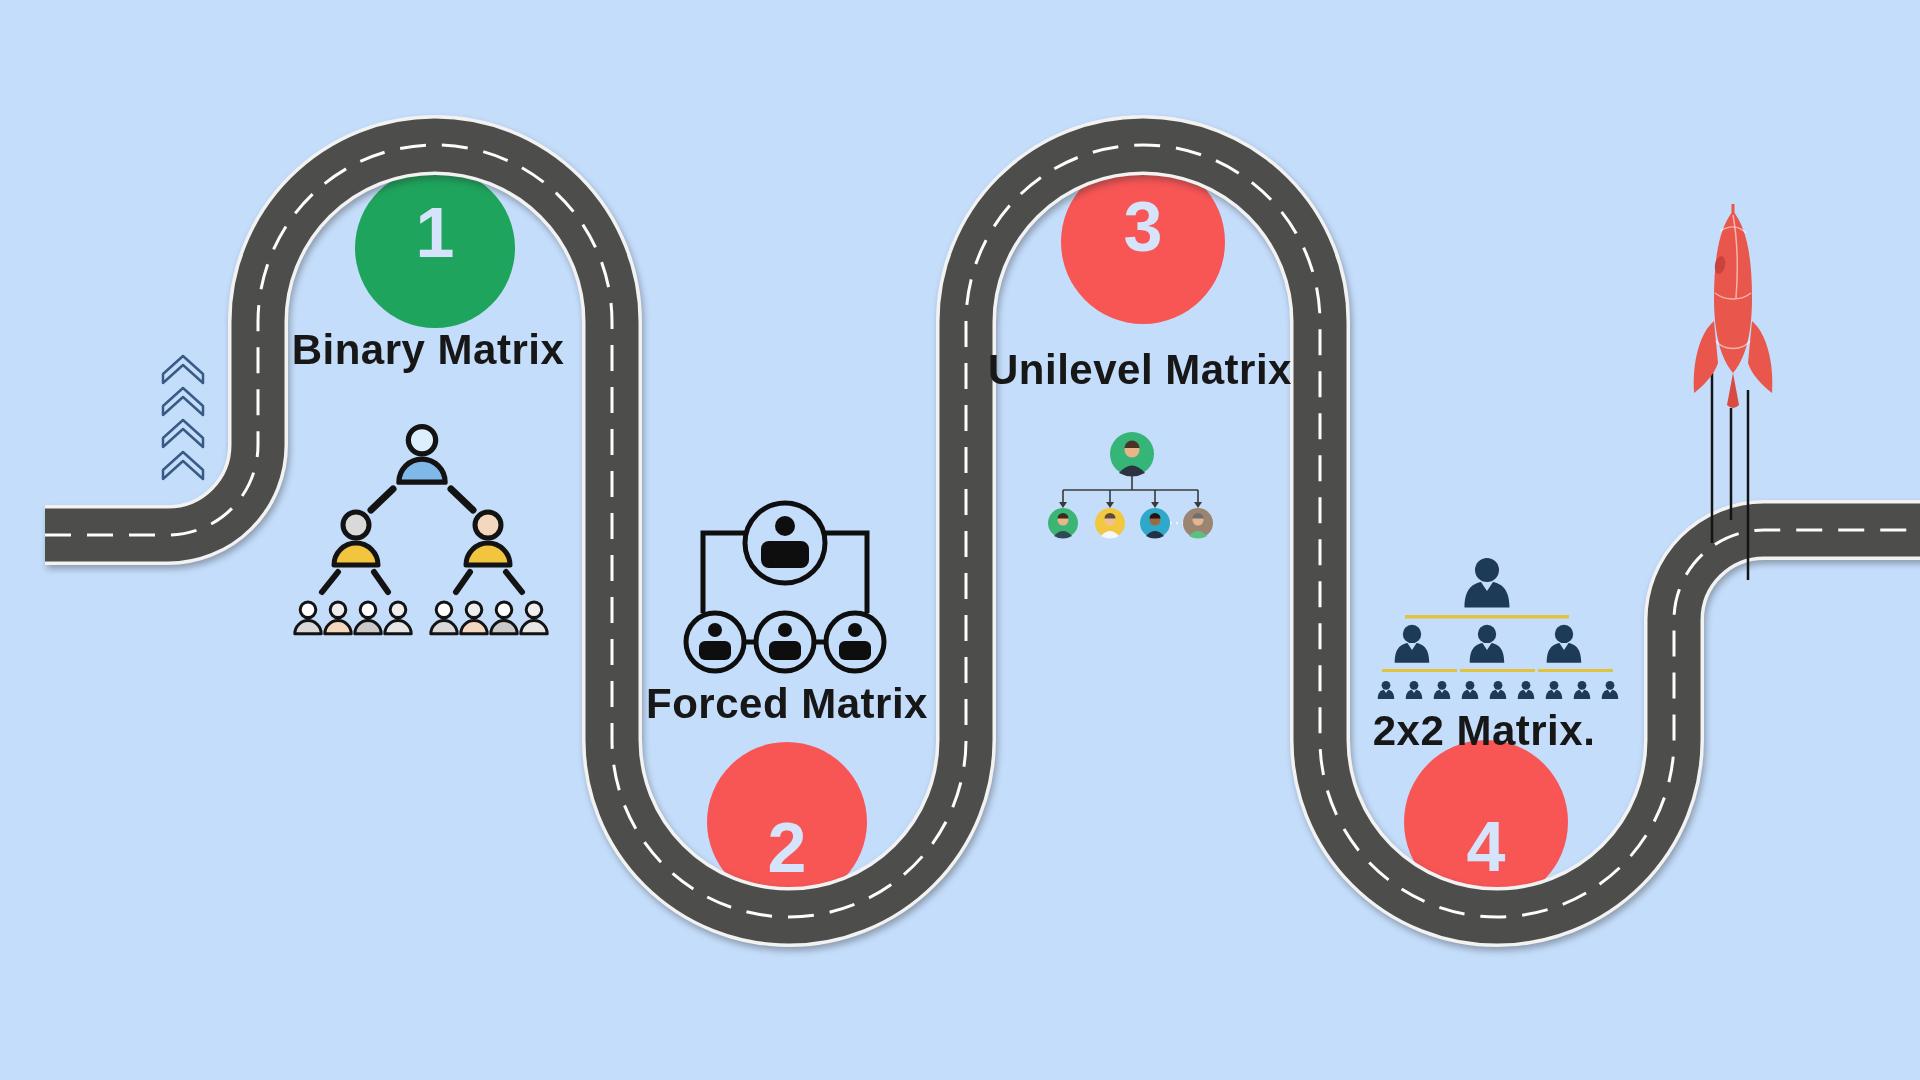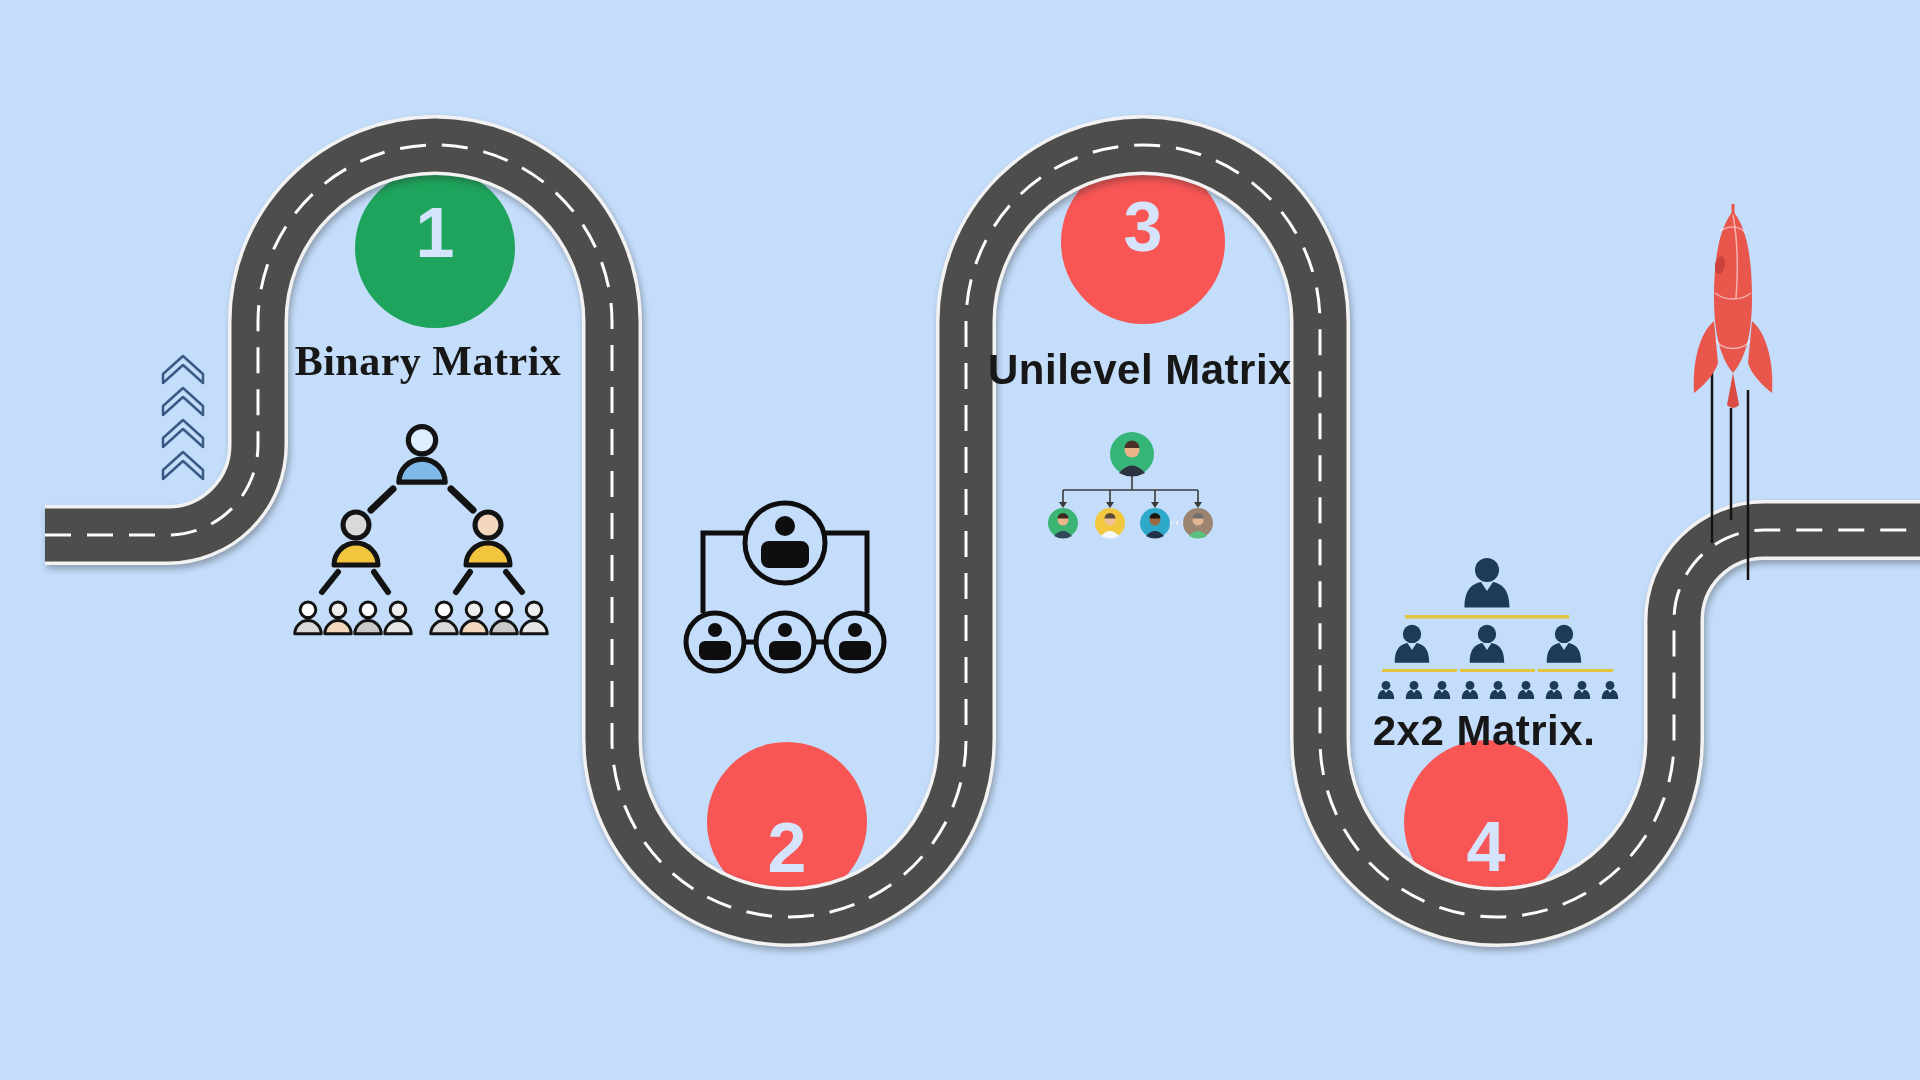--- a/index.html
+++ b/index.html
@@ -196,17 +196,18 @@
       <ellipse cx="30" cy="62" rx="5" ry="9" fill="#c9423c" transform="rotate(12 30 62)"></ellipse>
       <g stroke="rgba(255,255,255,0.55)" stroke-width="1.5" fill="none">
         <path d="M25 90 C 35 98 51 98 61 90"></path>
         <path d="M26 138 C 34 148 52 148 60 138"></path>
         <path d="M43 12 C 48 40 48 70 46 95"></path>
         <path d="M30 28 C 40 22 48 22 56 30"></path>
       </g>
     </g>
   </svg>
 
-  <div class="stop-label" style="left:428px;top:361px;font-family:Liberation Serif, serif;">Binary Matrix</div>
+  <div class="stop-label" style="left:428px;top:350px;">Binary Matrix</div>
+  <div class="stop-label" style="left:787px;top:704px;">Forced Matrix</div>
   <div class="stop-label" style="left:1140px;top:370px;">Unilevel Matrix</div>
   <div class="stop-label" style="left:1484px;top:731px;text-align:right;">2x2 Matrix.</div>
 
 </div>
 
 </body></html>

